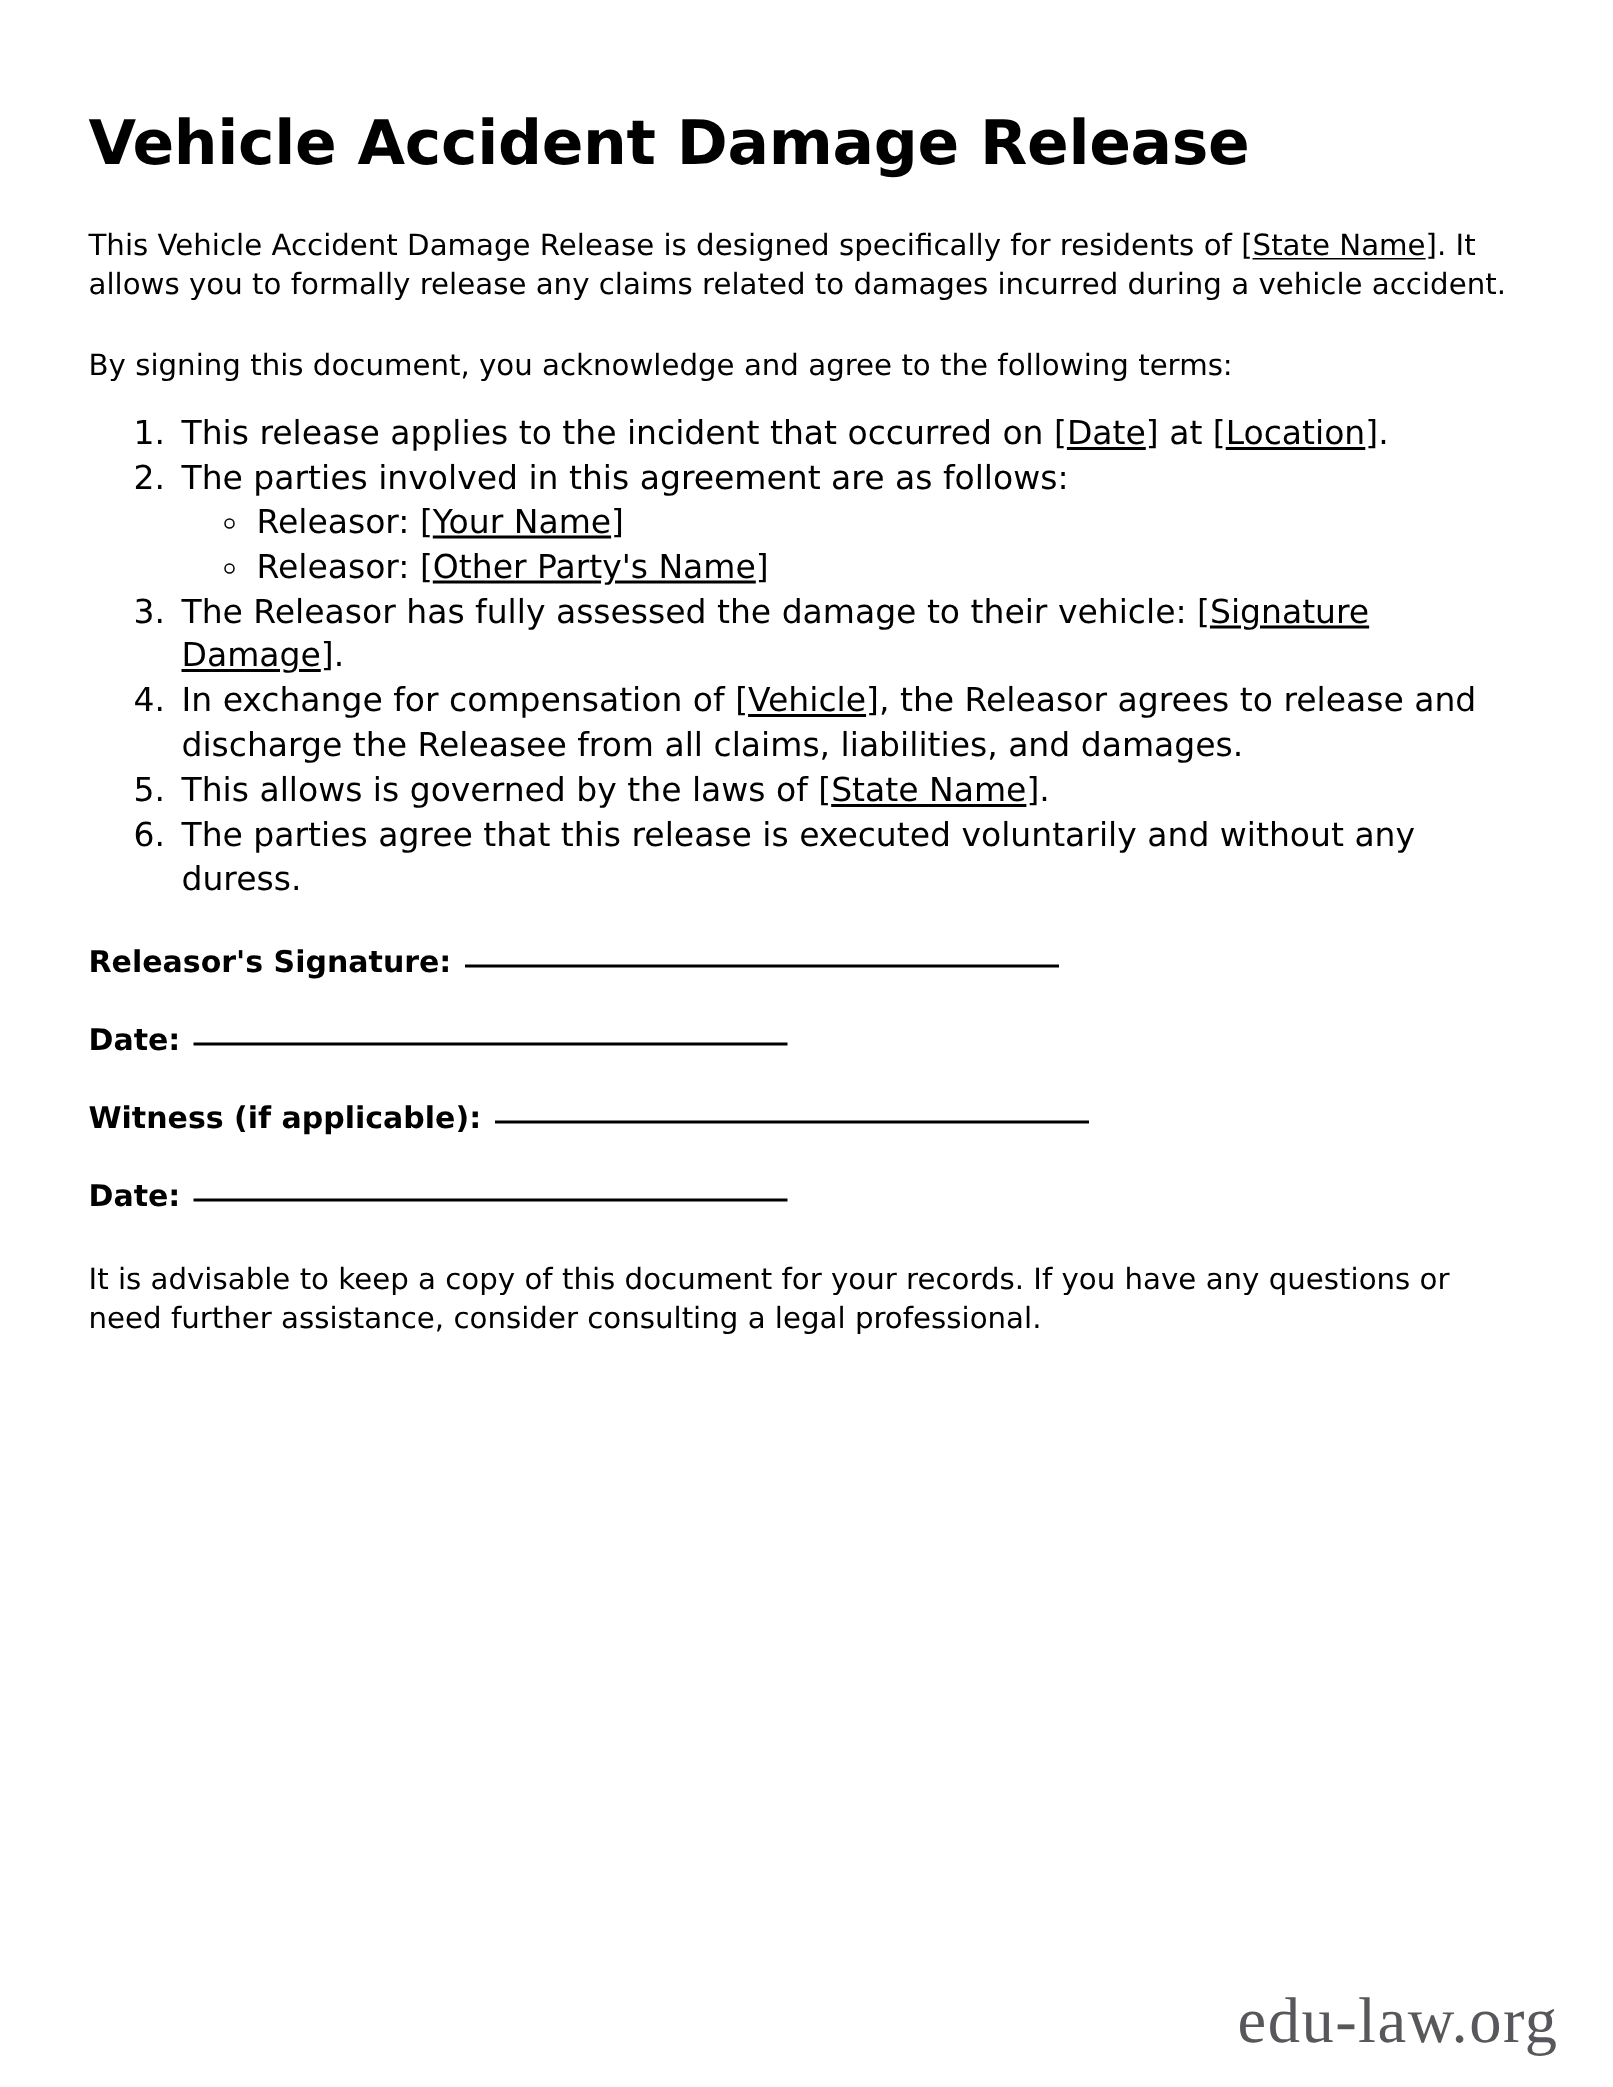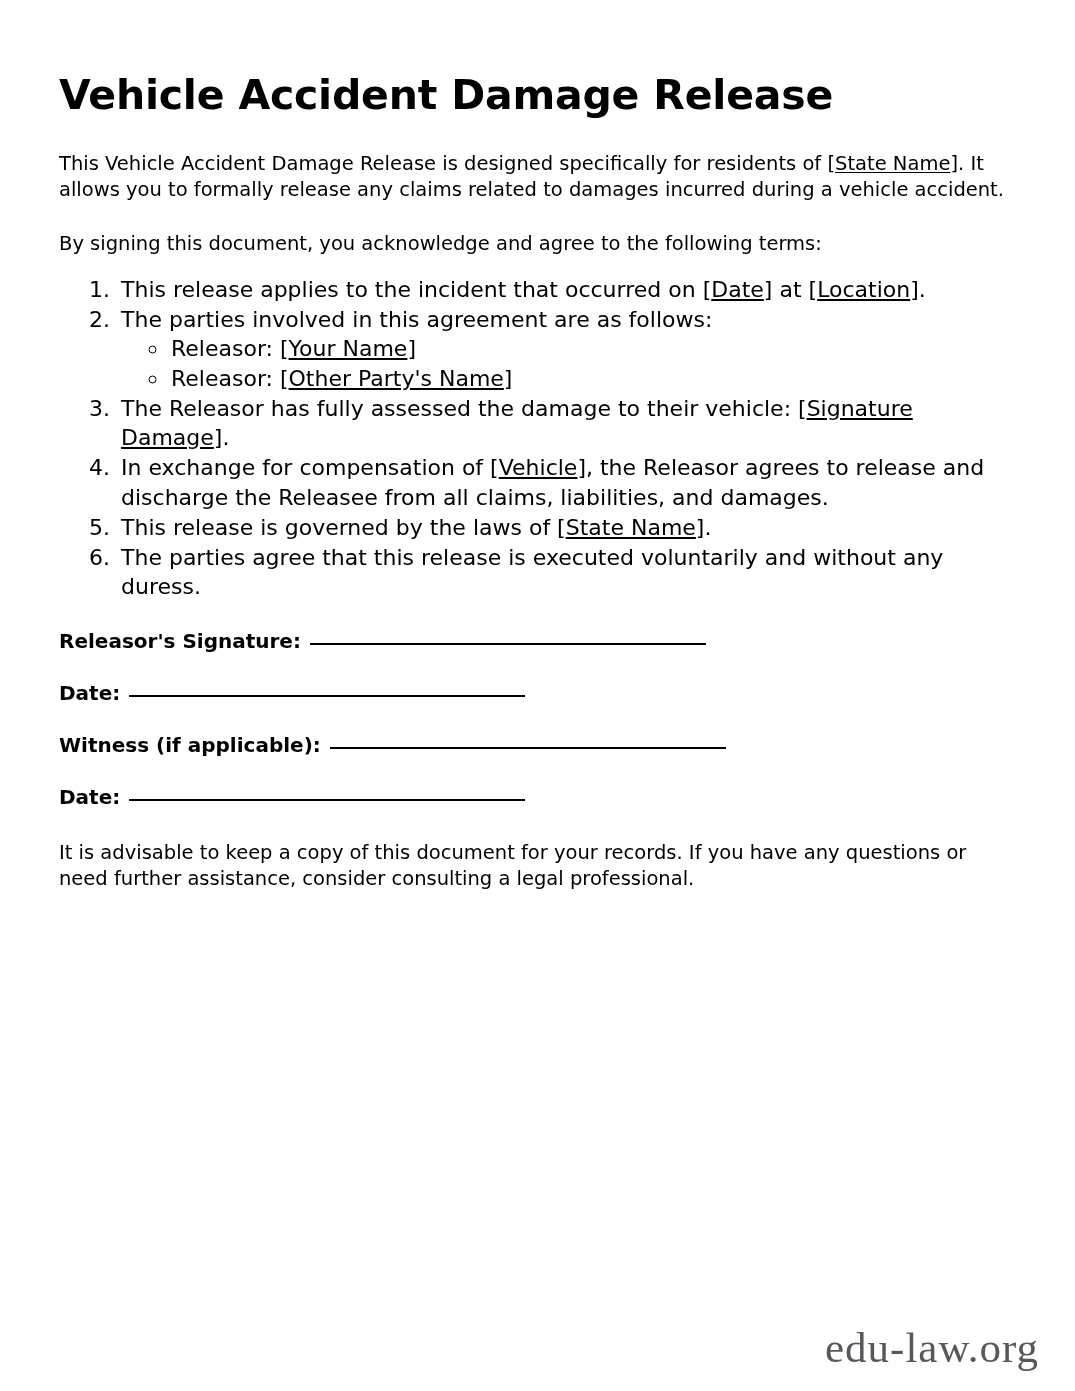--- a/index.html
+++ b/index.html
@@ -126,21 +126,21 @@
   <p class="body-text lead-in">By signing this document, you acknowledge and agree to the following terms:</p>
 
   <ol class="terms">
       <li><span>This release applies to the incident that occurred on [</span><span class="ph">Date</span><span>] at [</span><span class="ph">Location</span><span>].</span></li>
       <li><span>The parties involved in this agreement are as follows:</span><ul class="parties">
           <li><span>Releasor: [</span><span class="ph">Your Name</span><span>]</span></li>
           <li><span>Releasor: [</span><span class="ph">Other Party's Name</span><span>]</span></li>
         </ul></li>
       <li><span>The Releasor has fully assessed the damage to their vehicle: [</span><span class="ph">Signature Damage</span><span>].</span></li>
       <li><span>In exchange for compensation of [</span><span class="ph">Vehicle</span><span>], the Releasor agrees to release and discharge the Releasee from all claims, liabilities, and damages.</span></li>
-      <li><span>This release is governed by the laws of [</span><span class="ph">State Name</span><span>].</span></li>
+      <li><span>This allows is governed by the laws of [</span><span class="ph">State Name</span><span>].</span></li>
       <li><span>The parties agree that this release is executed voluntarily and without any duress.</span></li>
     </ol>
 
   <div class="sig-block">
       <div class="sig-row">
         <span class="sig-label">Releasor's Signature:</span>
         <span class="sig-line" style="width: 396px;"></span>
       </div>
       <div class="sig-row">
         <span class="sig-label">Date:</span>

